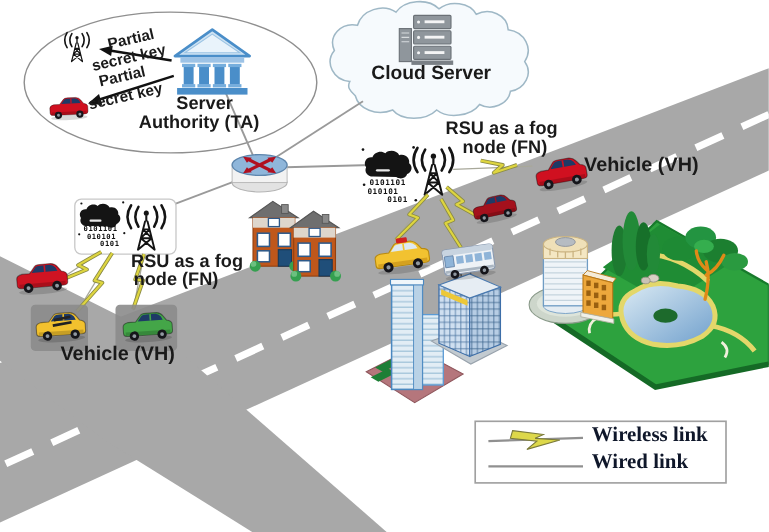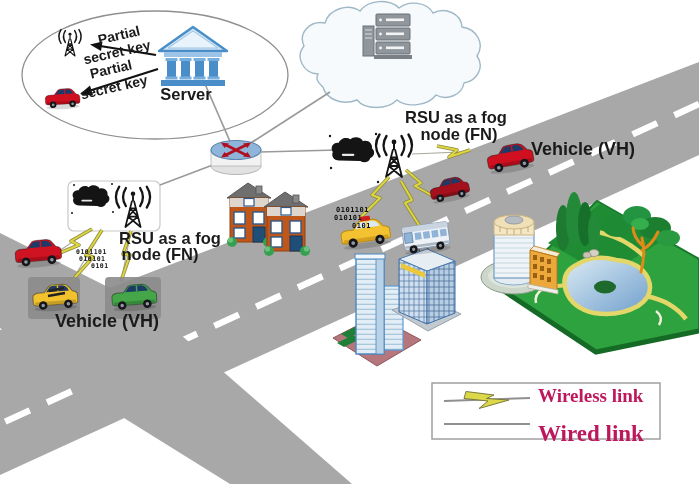--- a/index.html
+++ b/index.html
@@ -2,23 +2,23 @@
 <html><head>
 <meta charset="utf-8">
 <style>
   html,body{margin:0;padding:0;background:#fff;}
   #stage{position:relative;width:699px;height:484px;background:#fff;overflow:hidden;
          font-family:"Liberation Sans",sans-serif;}
   #base{position:absolute;left:0;top:0;}
   .lbl{position:absolute;font-weight:bold;color:#1a1a1a;line-height:1.05;white-space:nowrap;}
   .ctr{text-align:center;}
   .rot{transform:rotate(-13deg);transform-origin:center;}
-  .ser{font-family:"Liberation Serif",serif;font-weight:bold;color:#be185d;position:absolute;white-space:nowrap;}
+  .ser{font-family:"Liberation Serif",serif;font-weight:bold;color:#0f172a;position:absolute;white-space:nowrap;}
   .bin{position:absolute;font-family:"DejaVu Sans Mono",monospace;font-weight:bold;color:#111;
-       font-size:6.5px;line-height:1;letter-spacing:0.5px;white-space:nowrap;margin-top:44px;}
+       font-size:6.5px;line-height:1;letter-spacing:0.5px;white-space:nowrap;}
 </style>
 </head>
 <body>
 
 <div id="stage">
 
 <svg id="base" width="699" height="484" viewBox="0 0 699 484">
   <defs>
     <linearGradient id="pondGrad" x1="0" y1="0" x2="1" y2="1">
       <stop offset="0" stop-color="#dcebf4"></stop>
@@ -348,33 +348,35 @@
     <line x1="444" y1="424" x2="530" y2="424" stroke="#909090" stroke-width="2"></line>
   </g>
 </svg>
 
 <div class="lbl rot ctr" style="left:92px;top:28px;width:54px;font-size:14px;">Partial</div>
 <div class="lbl rot ctr" style="left:80px;top:45px;width:74px;font-size:14px;">secret key</div>
 <div class="lbl rot ctr" style="left:84px;top:62px;width:54px;font-size:14px;">Partial</div>
 <div class="lbl rot ctr" style="left:76px;top:80px;width:76px;font-size:14px;">secret key</div>
 
 <div class="lbl ctr" style="left:136px;top:86px;width:100px;font-size:16.5px;">Server</div>
-
+<div class="lbl ctr" style="left:111px;top:103px;width:140px;font-size:16.5px;">Authority (TA)</div>
+
+<div class="lbl ctr" style="left:322px;top:57px;width:140px;font-size:17.5px;">Cloud Server</div>
 
 <div class="lbl ctr" style="left:386px;top:109px;width:140px;font-size:16.5px;">RSU as a fog</div>
 <div class="lbl ctr" style="left:389px;top:126px;width:140px;font-size:16.5px;">node (FN)</div>
 
 <div class="lbl ctr" style="left:100px;top:230px;width:140px;font-size:16.5px;">RSU as a fog</div>
 <div class="lbl ctr" style="left:90px;top:246px;width:140px;font-size:16.5px;">node (FN)</div>
 
 <div class="lbl" style="left:531px;top:140px;font-size:18px;">Vehicle (VH)</div>
 <div class="lbl" style="left:55px;top:312px;font-size:18px;">Vehicle (VH)</div>
 
 <div class="ser" style="left:538px;top:385px;font-size:19px;">Wireless link</div>
-<div class="ser" style="left:538px;top:409px;font-size:23px;margin-top:12px;">Wired link</div>
+<div class="ser" style="left:538px;top:409px;font-size:19px;">Wired link</div>
 
 <div class="bin" style="left:76px;top:205px;">0101101</div>
 <div class="bin" style="left:79px;top:212px;">010101</div>
 <div class="bin" style="left:91px;top:219px;">0101</div>
 
 <div class="bin" style="left:336px;top:163px;font-size:7px;">0101101</div>
 <div class="bin" style="left:334px;top:171px;font-size:7px;">010101</div>
 <div class="bin" style="left:352px;top:179px;font-size:7px;">0101</div>
 
 </div>

